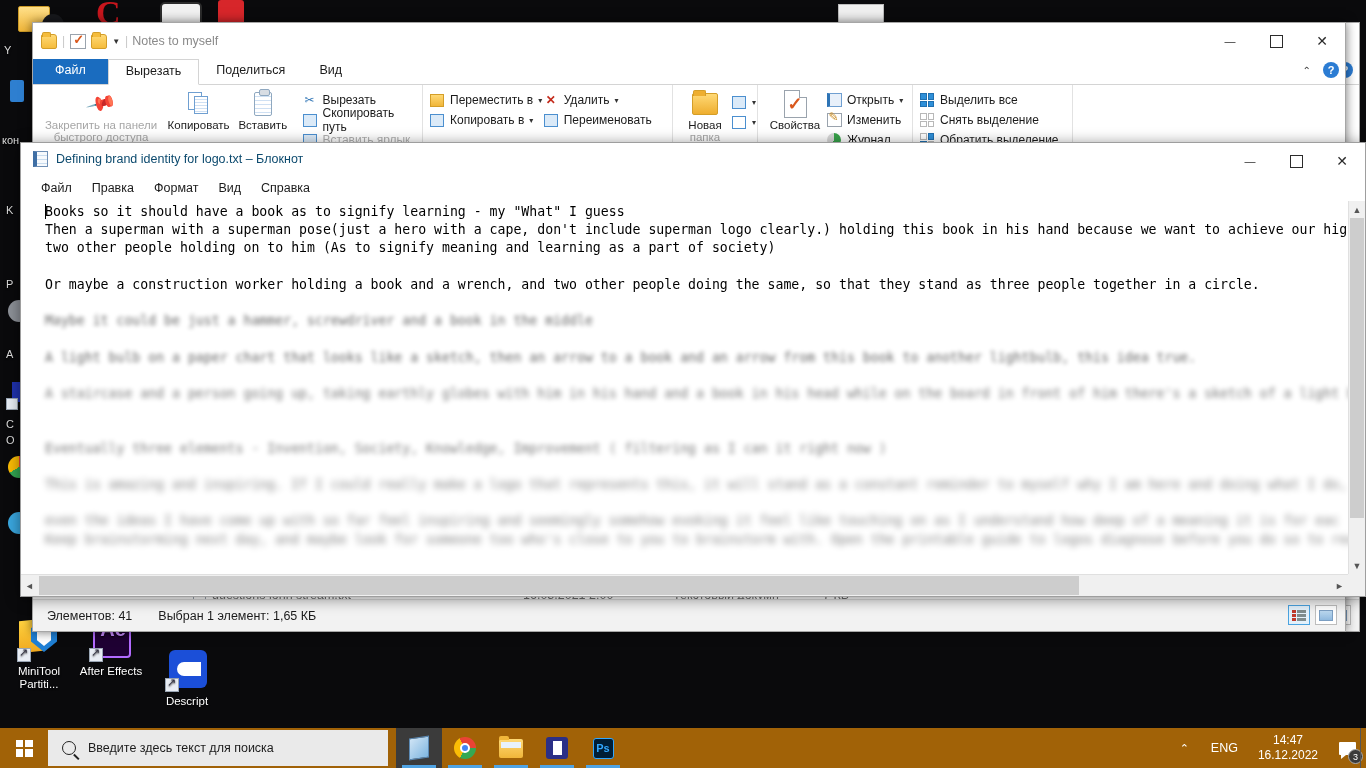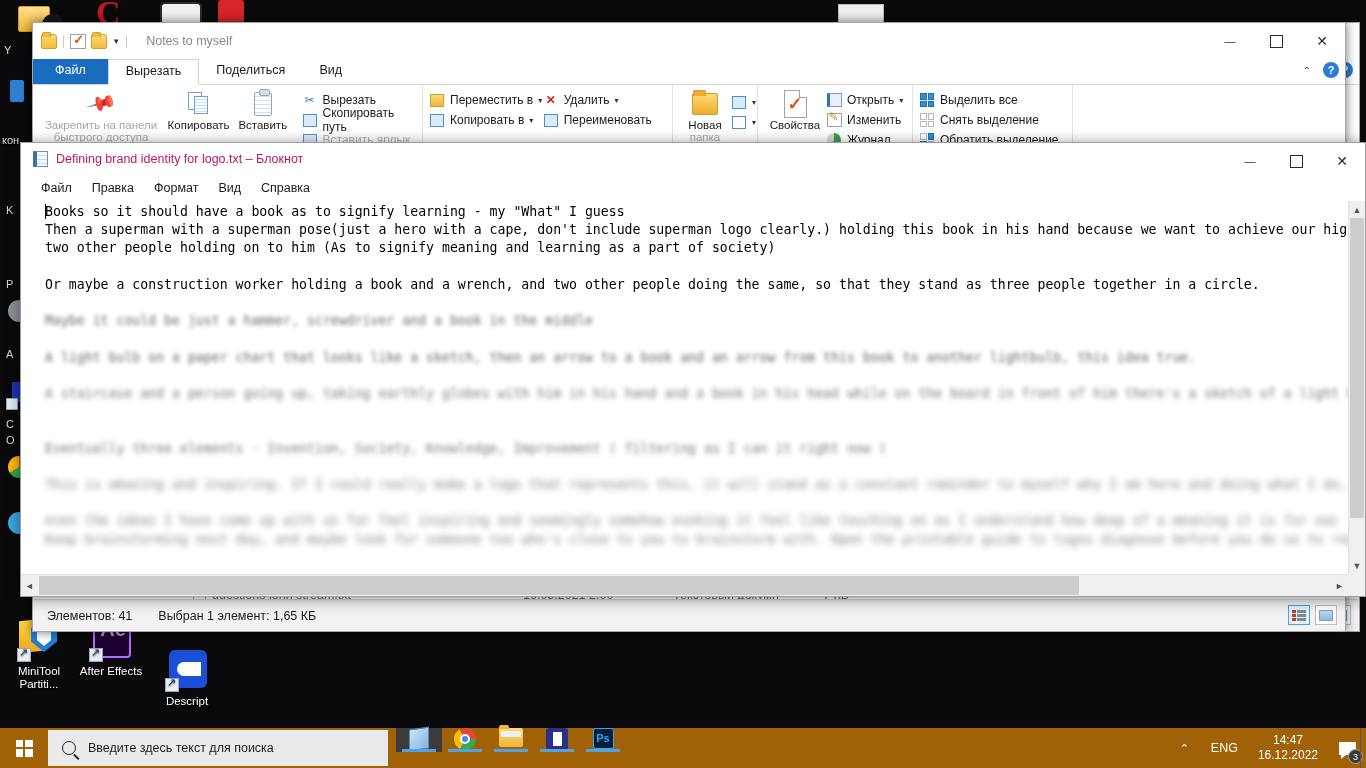--- a/index.html
+++ b/index.html
@@ -39,21 +39,21 @@
   .qat .ic { width:16px; height:15px; }
   .folder-ic { background:linear-gradient(#ffd975,#f5bc3c); border:1px solid #d49e28;
                border-radius:2px 3px 2px 2px; position:relative; }
   .folder-ic:before { content:""; position:absolute; left:0; top:-3px; width:7px; height:4px;
                       background:#f5bc3c; border:1px solid #d49e28; border-bottom:none;
                       border-radius:2px 2px 0 0; }
   .qat .sep { color:#c9c9c9; font-size:12px; }
   .check-ic { width:15px; height:15px; border:1px solid #9aa3ad; background:#fff; position:relative; }
   .check-ic:after { content:"✓"; position:absolute; left:2px; top:-3px; color:#d9581d; font-size:13px; font-weight:bold; }
   .caret-dn { font-size:8px; color:#333; }
-  #exp-title .title-txt { color:#8a8a8a; font-size:12.5px; margin-left:18px; }
+  #exp-title .title-txt { color:#8a8a8a; font-size:12.5px; margin-left:4px; }
 
   .wincontrols { position:absolute; right:0; top:0; height:36px; display:flex; }
   .wincontrols div { width:46px; height:36px; display:flex; align-items:center; justify-content:center;
                      font-size:14px; color:#2b2b2b; }
   .wincontrols .cl-min:after { content:"—"; font-size:11px; }
   .wincontrols .cl-max:after { content:""; width:11px; height:11px; border:1.2px solid #2b2b2b; display:block; }
   .wincontrols .cl-close:after { content:"✕"; font-size:14px; font-weight:300; }
 
   
   #exp-tabs { height:26px; background:#fff; display:flex; align-items:stretch;
@@ -157,21 +157,21 @@
     position:absolute; left:20px; top:142px; width:1346px; height:455px;
     background:#fff; border:1px solid #9e9e9e;
     box-shadow:0 2px 14px rgba(0,0,0,.45);
     overflow:hidden;
   }
   #np-title { height:32px; background:#fff; display:flex; align-items:center;
               padding-left:12px; position:relative; }
   .np-ic { width:15px; height:16px; background:#f2f6fb; border:1px solid #6f8fb5;
            border-left:4px solid #3f6fa5; margin-right:8px;
            background-image:repeating-linear-gradient(#f7fafd 0 3px,#c9dcee 3px 4px); }
-  #np-title .t { font-size:12.5px; color:#be185d; }
+  #np-title .t { font-size:12.5px; color:#0c4a6e; }
   #np-menu { height:26px; display:flex; align-items:center; gap:0; padding-left:10px;
              background:#fff; }
   #np-menu .mi { font-size:12.5px; color:#1b1b1b; padding:3px 10px; }
   #np-text { position:absolute; left:0; top:58px; right:17px; bottom:22px;
              background:#fff; overflow:hidden; padding:2px 0 0 24px; }
   .np-line { font-family:"DejaVu Sans Mono","Liberation Mono",monospace;
              font-size:13.2px; line-height:18.2px; color:#000; white-space:pre; }
   .np-line.blur1 { filter:blur(2.2px); opacity:.62; }
   .np-line.blur2 { filter:blur(2.6px); opacity:.55; }
   .np-line.blur3 { filter:blur(3.0px); opacity:.5; }
@@ -200,21 +200,21 @@
               grid-template-rows:1fr 1fr; gap:2px; }
   .win-logo span { background:#fff; }
   #searchbox { position:absolute; left:48px; top:2px; width:340px; height:36px;
                background:#eaeaea; display:flex; align-items:center; padding-left:14px; gap:12px; }
   #searchbox .mag { width:14px; height:14px; border:1.6px solid #222; border-radius:50%;
                     position:relative; }
   #searchbox .mag:after { content:""; position:absolute; right:-5px; bottom:-4px; width:7px;
                           height:1.6px; background:#222; transform:rotate(45deg); }
   #searchbox .ph { font-size:12.5px; color:#1c1c1c; }
   .tb-apps { position:absolute; left:396px; top:0; height:40px; display:flex; }
-  .tb-app { width:46px; height:24px; display:flex; justify-content:center;
+  .tb-app { width:46px; height:40px; display:flex; align-items:center; justify-content:center;
             position:relative; }
   .tb-app.active { background:#3b3b3b; }
   .tb-app .uline { position:absolute; bottom:0; left:6px; right:6px; height:3px; background:#4fa3e3; }
   .tb-right { position:absolute; right:0; top:0; height:40px; display:flex; align-items:center;
               gap:0; color:#fff; }
   .tb-right .chev { padding:0 12px; font-size:11px; }
   .tb-right .lang { padding:0 10px; font-size:12.5px; }
   .tb-clock { padding:0 10px; text-align:center; font-size:12px; line-height:15px; }
   .tb-notif { width:38px; height:40px; display:flex; align-items:center; justify-content:center;
               position:relative; }

